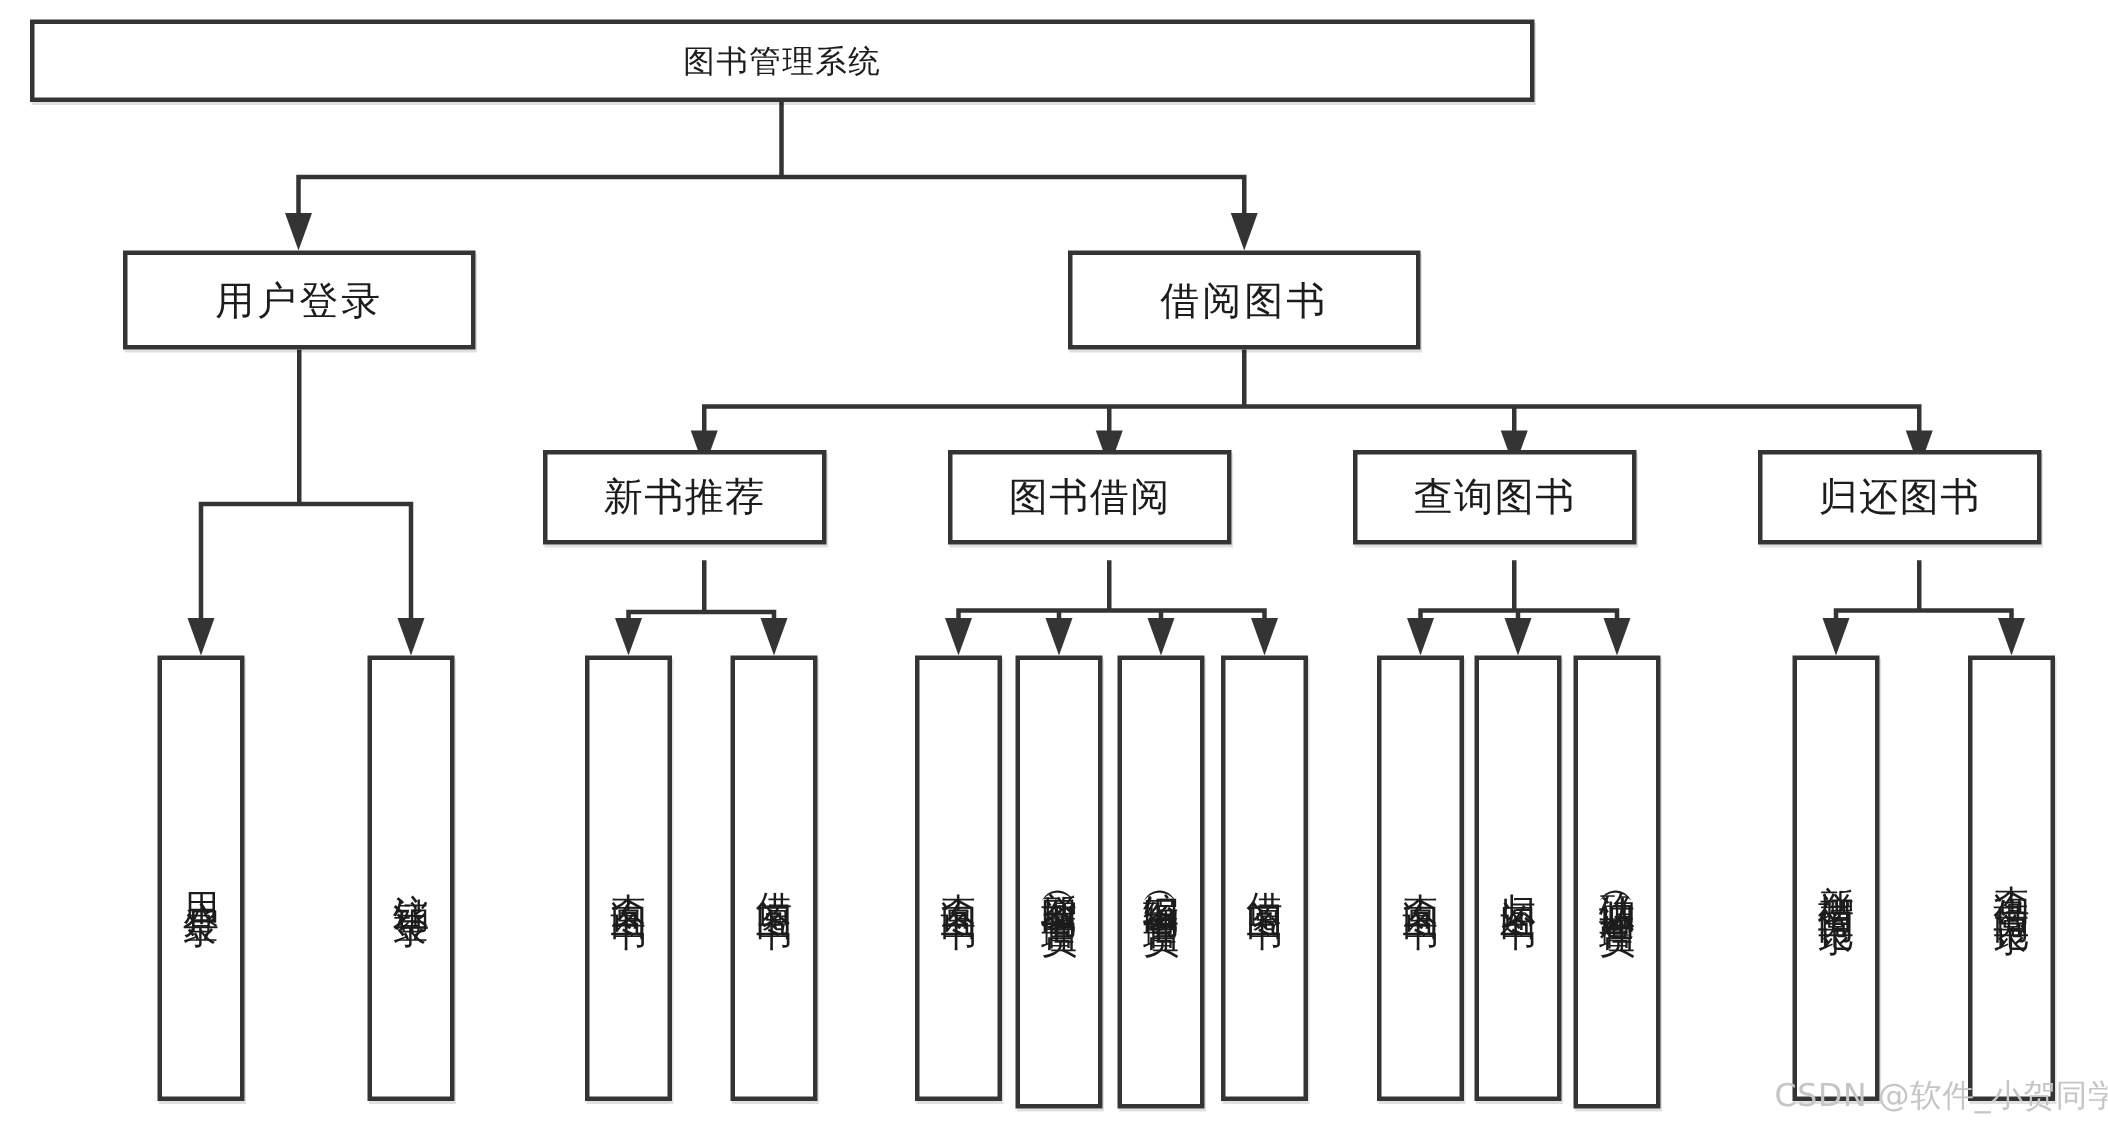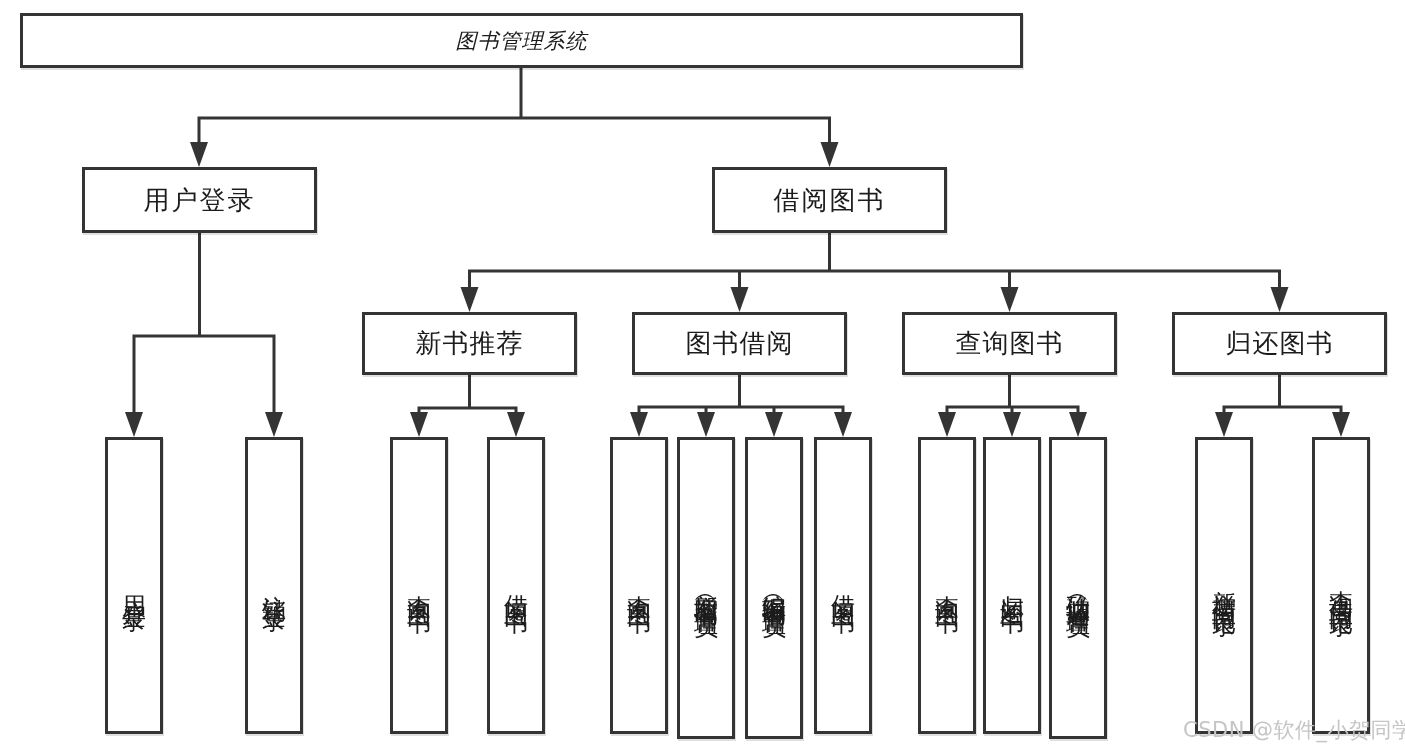--- a/index.html
+++ b/index.html
@@ -32,29 +32,28 @@
     display: flex;
     align-items: center;
     justify-content: center;
     text-align: center;
     box-shadow: 1px 2px 0 rgba(0,0,0,0.12);
   }
   .node.root {
     left: 20px; top: 13px; width: 1003px; height: 55px;
     font-size: 21px;
     letter-spacing: 1px;
-    font-style: italic;
   }
   .node.h2 {
     top: 167px; width: 235px; height: 66px;
     font-size: 26px;
     letter-spacing: 2px;
   }
   .node.h3 {
-    top: 312px; width: 215px; height: 63px;
+    top: 300px; width: 189px; height: 63px;
     font-size: 26px;
     letter-spacing: 1px;
   }
   .node.leaf {
     top: 437px; width: 58px; height: 297px;
     font-size: 24px;
     writing-mode: vertical-rl;
     letter-spacing: 5px;
     line-height: 1;
   }

